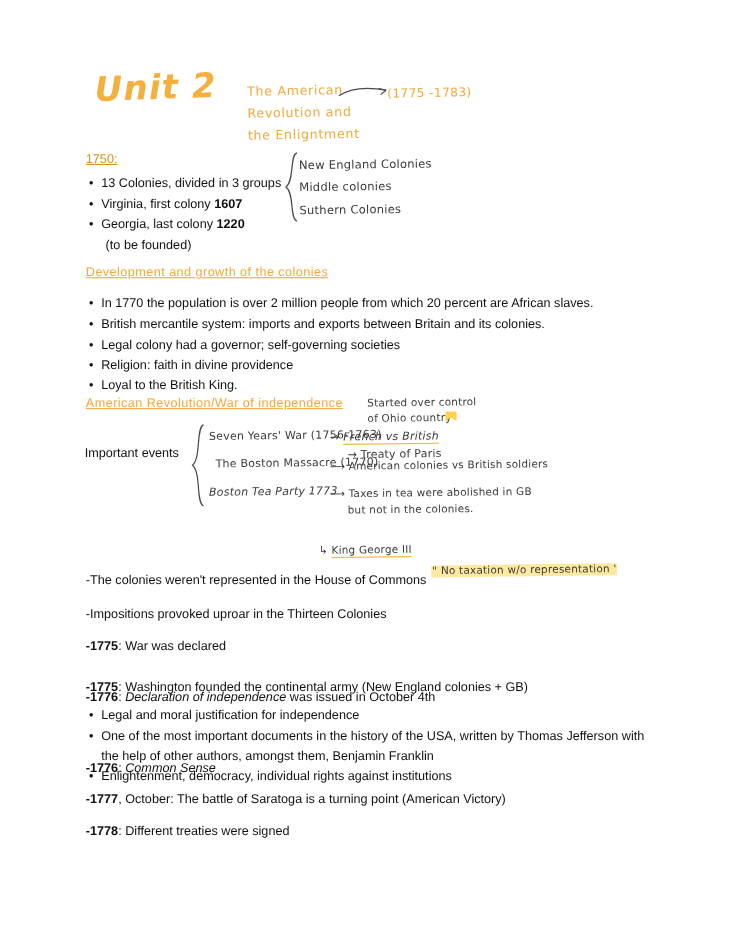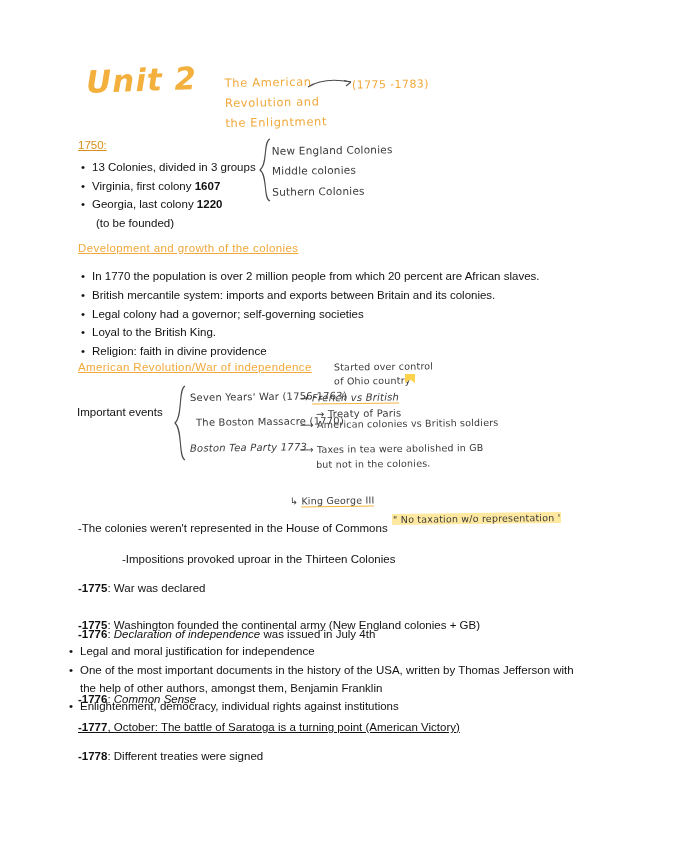--- a/index.html
+++ b/index.html
@@ -217,22 +217,22 @@
     <div>Suthern Colonies</div>
   </div>
 
   <div class="typed orange-head" style="left:78px; top:240px; font-size:11.5px;">Development and growth of the colonies</div>
 
   <div class="typed" style="left:78px; top:268px; width:530px;">
     <ul class="bul">
       <li><span>In 1770 the population is over 2 million people from which 20 percent are African slaves.</span></li>
       <li><span>British mercantile system: imports and exports between Britain and its colonies.</span></li>
       <li><span>Legal colony had a governor; self-governing societies</span></li>
+      <li><span>Religion: faith in divine providence</span></li>
       <li><span>Loyal to the British King.</span></li>
-      <li><span>Religion: faith in divine providence</span></li>
     </ul>
   </div>
 
   <div class="typed orange-head" style="left:78px; top:359px; font-size:11.5px;">American Revolution/War of independence</div>
 
   <div id="events-label" class="typed">Important events</div>
 
   <div id="events-brace">
     <svg width="16" height="76" viewBox="0 0 16 76">
       <path d="M12 1 C5 4, 10 31, 2 38 C10 45, 5 72, 12 75" stroke="#4a4a4a" stroke-width="1.1" fill="none"></path>
@@ -277,46 +277,46 @@
     <span>↳</span>
     <span class="underline-hand">King George III</span>
   </div>
 
   <div class="typed" style="left:78px; top:520px; width:330px;">-The colonies weren't represented in the House of Commons</div>
 
   <div id="no-tax-note" class="hand">
     <span class="hl">" No taxation w/o representation '</span>
   </div>
 
-  <div class="typed" style="left:78px; top:551px; width:500px;margin-left:44px;">-Impositions provoked uproar in the Thirteen Colonies</div>
+  <div class="typed" style="left:78px; top:551px; width:500px;">-Impositions provoked uproar in the Thirteen Colonies</div>
 
   <div class="typed" style="left:78px; top:580px; width:520px;">
     <b>-1775</b><span>: War was declared</span>
   </div>
   <div class="typed" style="left:78px; top:597px; width:520px;margin-top:20px;">
     <b>-1775</b><span>: Washington founded the continental army  (New England colonies + GB)</span>
   </div>
 
   <div class="typed" style="left:78px; top:626px; width:520px;">
-    <b>-1776</b><span>: </span><i>Declaration of independence</i><span> was issued in July 4th</span>
-  </div>
-
-  <div class="typed" style="left:66px; top:643px; width:520px;">
+    <b>-1776</b><span>: </span><i>Declaration of independence</i><span> was issued in October 4th</span>
+  </div>
+
+  <div class="typed" style="left:78px; top:643px; width:520px;">
     <ul class="bul">
       <li><span>Legal and moral justification for independence</span></li>
       <li><span>One of the most important documents in the history of the USA, written by Thomas Jefferson with the help of other authors, amongst them, Benjamin Franklin</span></li>
       <li><span>Enlightenment, democracy, individual rights against institutions</span></li>
     </ul>
   </div>
 
   <div class="typed" style="left:78px; top:691px; width:520px;">
     <b>-1776</b><span>: </span><i>Common Sense</i>
   </div>
 
-  <div class="typed" style="left:78px; top:719px; width:520px;text-decoration:underline;">
+  <div class="typed" style="left:78px; top:719px; width:520px;">
     <b>-1777</b><span>, October:  The battle of Saratoga is a turning point (American Victory)</span>
   </div>
 
   <div class="typed" style="left:78px; top:748px; width:520px;">
     <b>-1778</b><span>: Different treaties were signed</span>
   </div>
 
 </div>
 
 </body></html>

